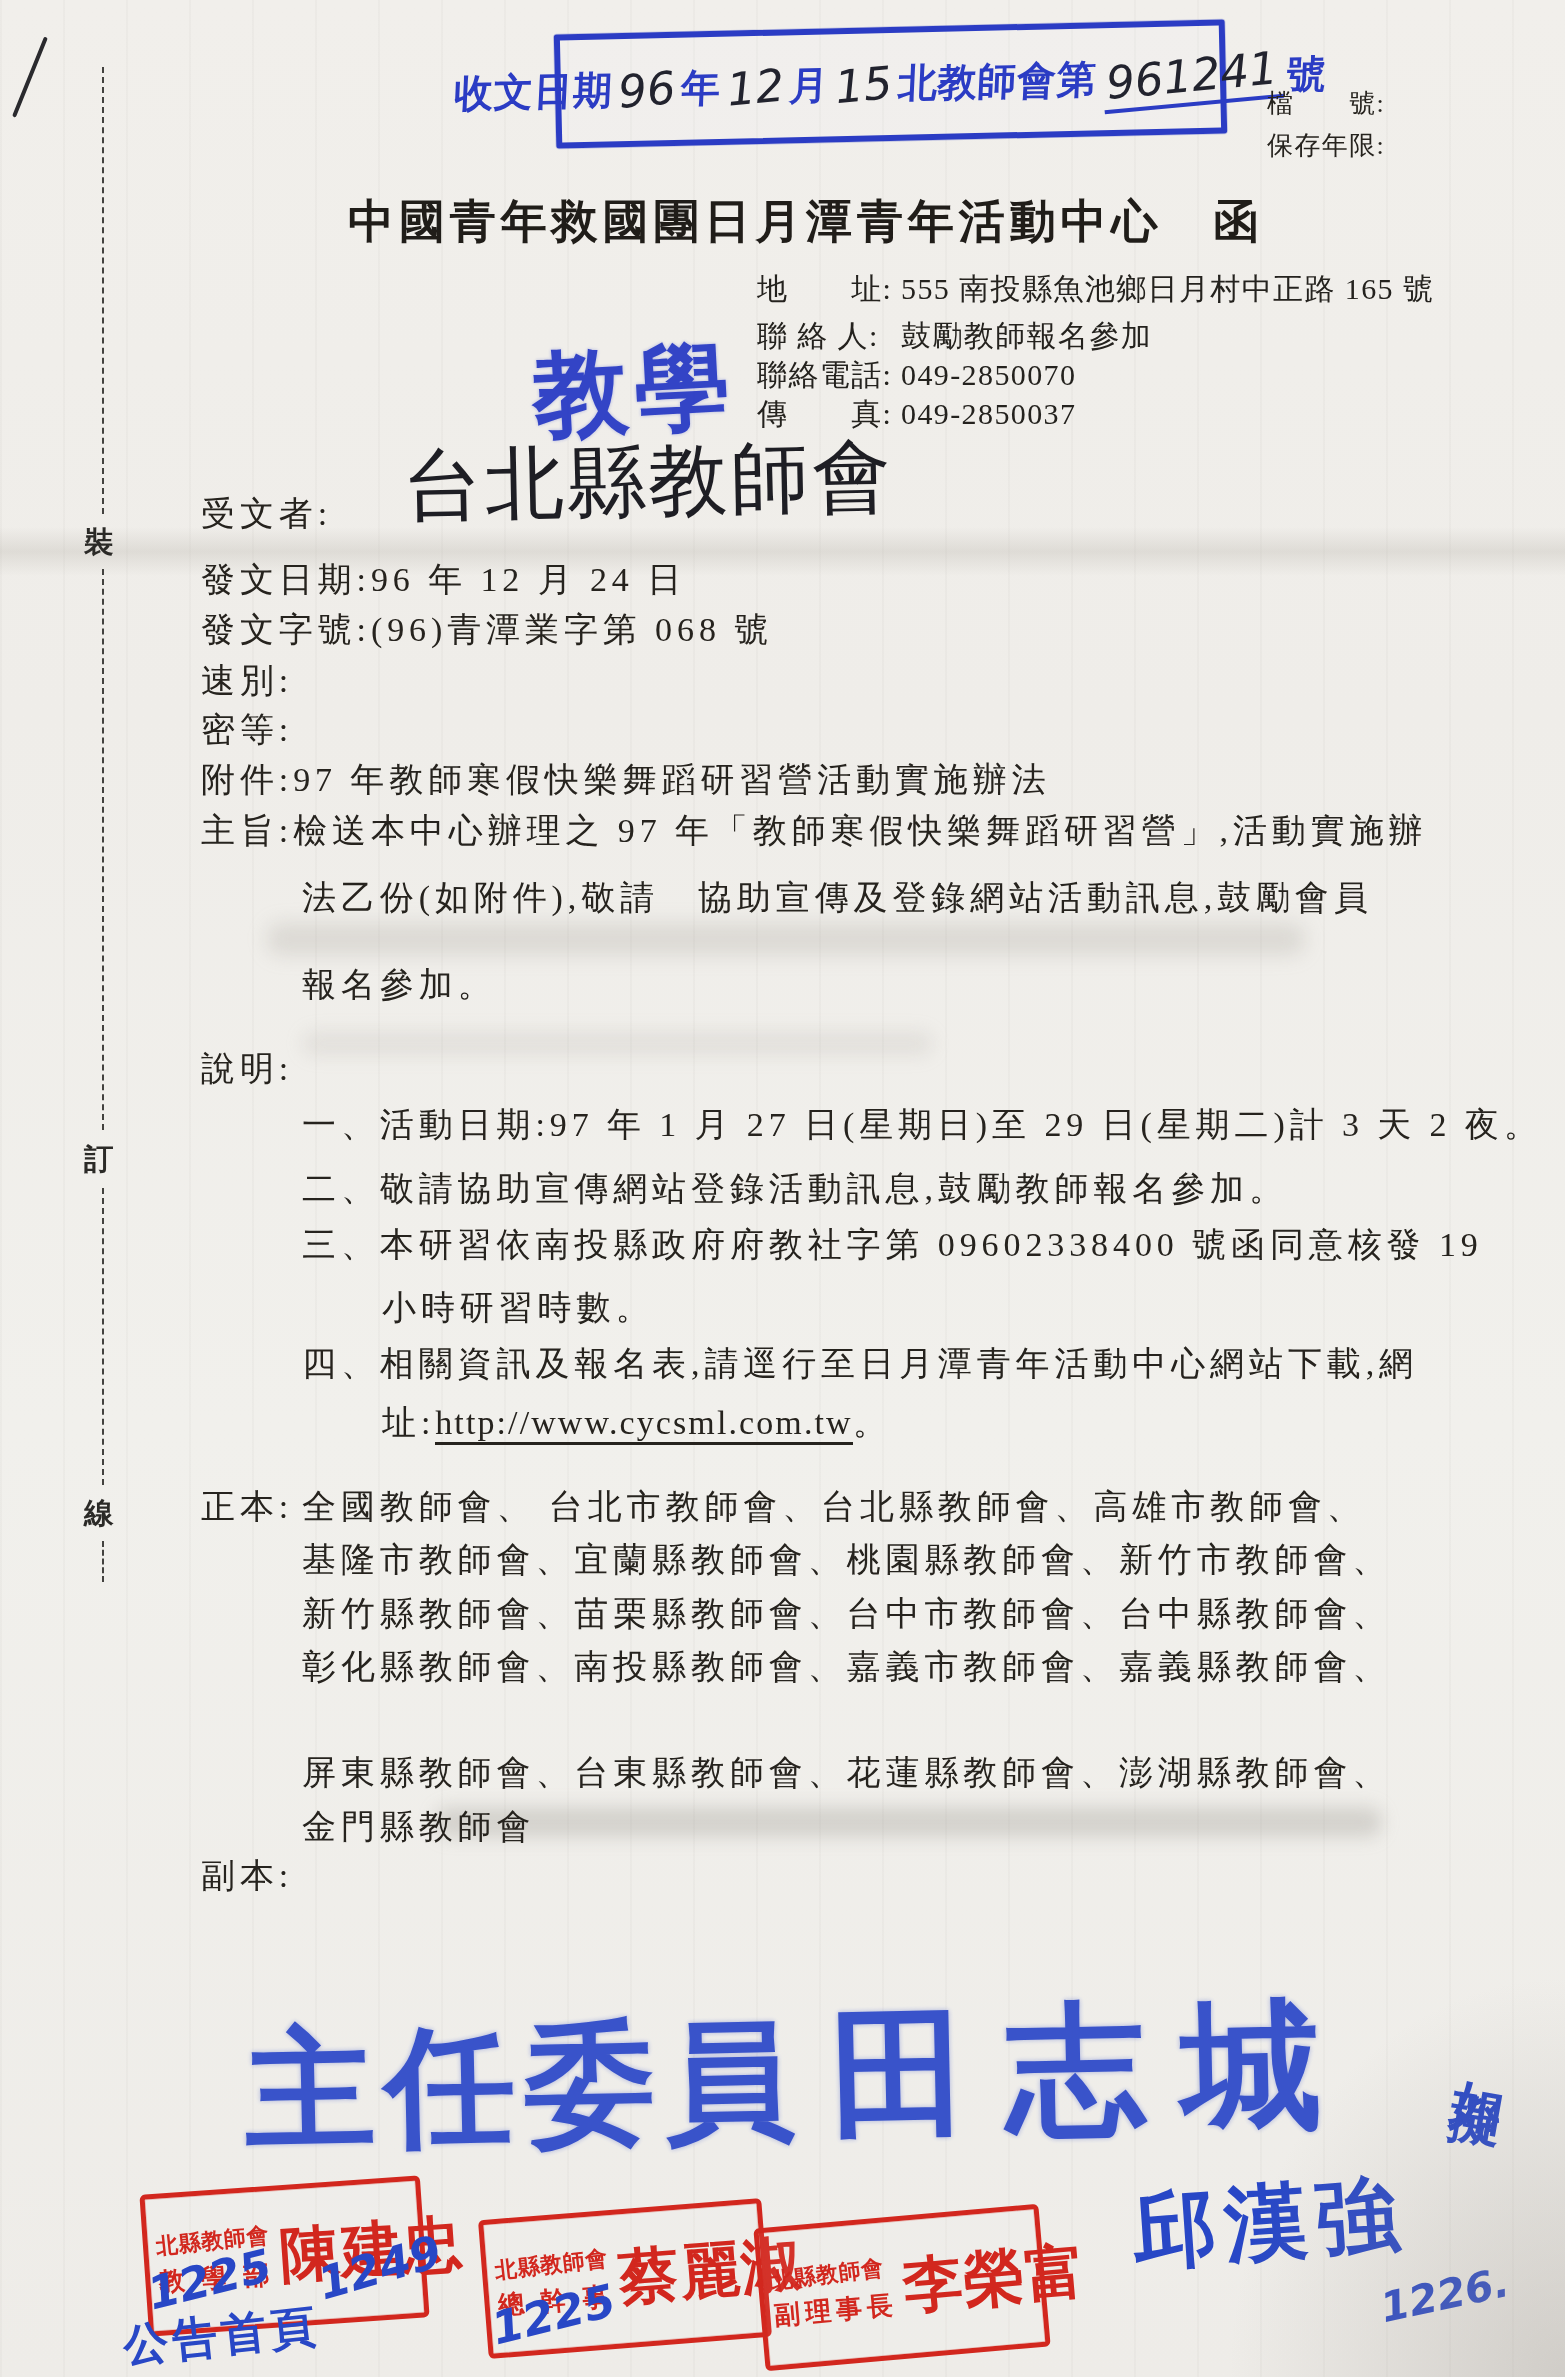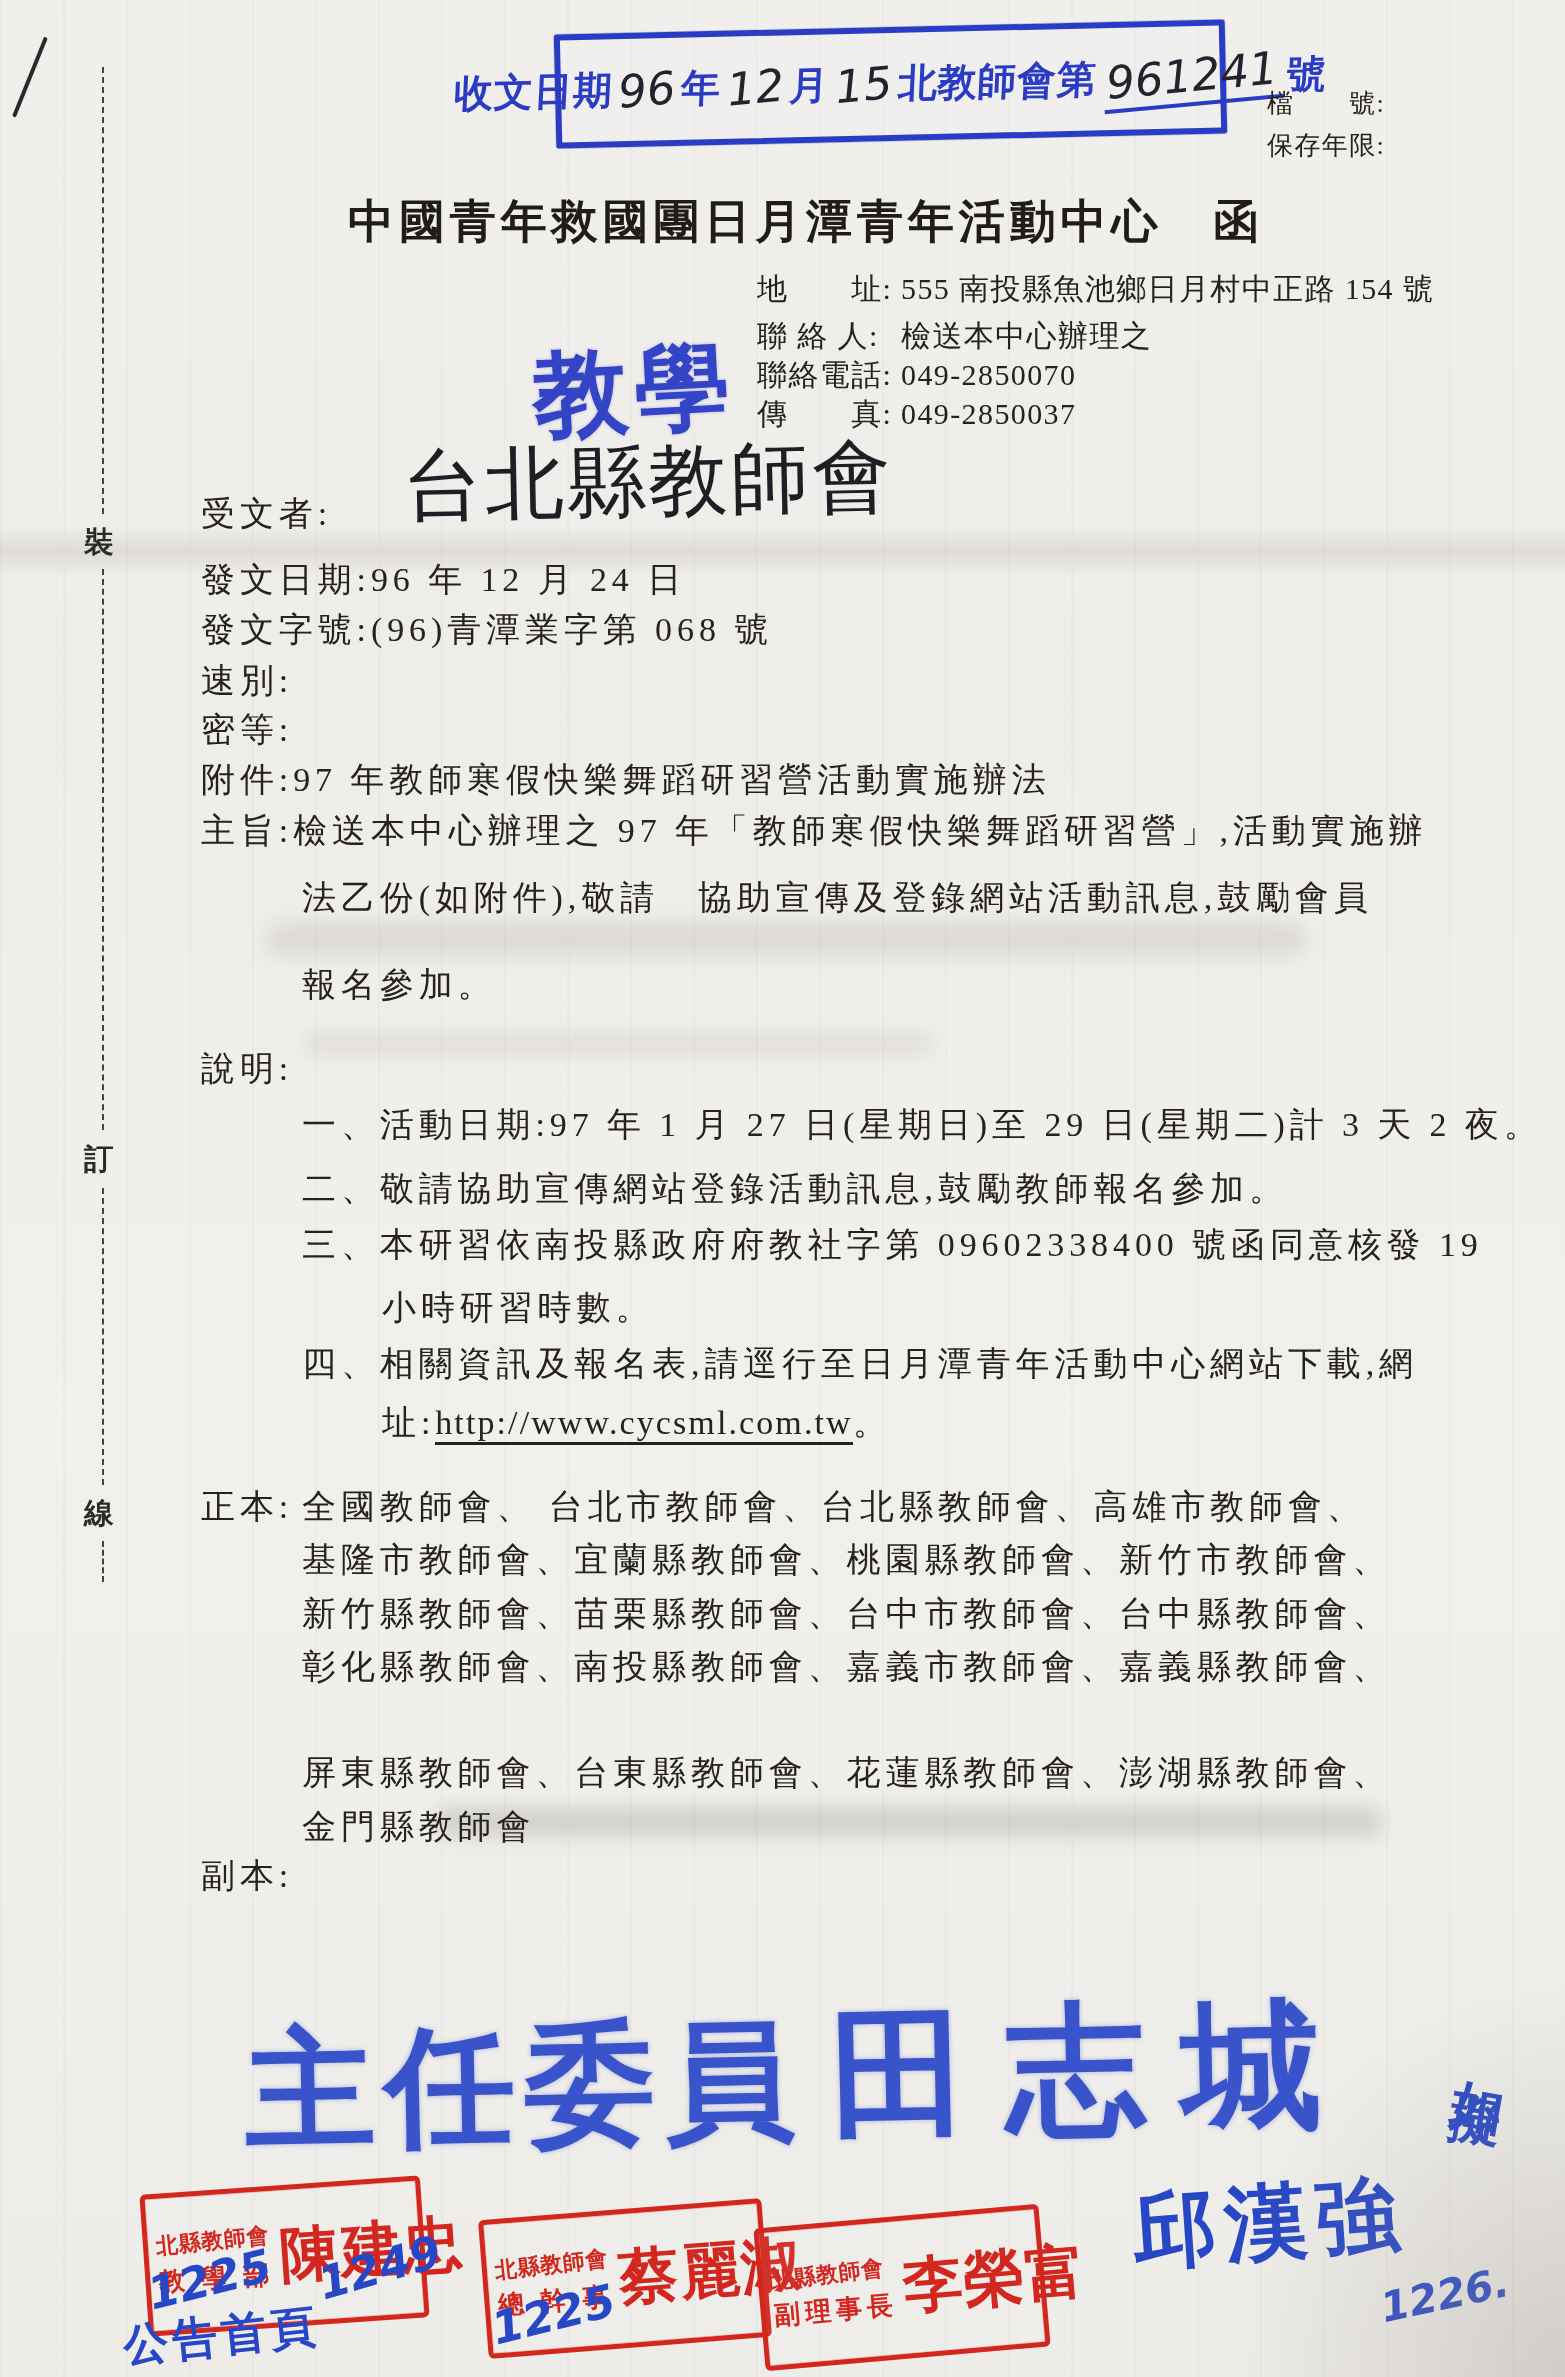--- a/index.html
+++ b/index.html
@@ -101,24 +101,24 @@
   </div>
 
   <div class="abs filebox print">
     <div>檔　　號:</div>
     <div>保存年限:</div>
   </div>
 
   <div class="abs title">中國青年救國團日月潭青年活動中心　函</div>
 
   <div class="abs lh-row" style="top:269px;">
-    <span class="lab">地　　址:</span><span>555 南投縣魚池鄉日月村中正路 154 號</span>
+    <span class="lab">地　　址:</span><span>555 南投縣魚池鄉日月村中正路 165 號</span>
   </div>
   <div class="abs lh-row" style="top:316px;">
-    <span class="lab">聯 絡 人:</span><span>檢送本中心辦理之</span>
+    <span class="lab">聯 絡 人:</span><span>鼓勵教師報名參加</span>
   </div>
   <div class="abs lh-row" style="top:355px;">
     <span class="lab">聯絡電話:</span><span>049-2850070</span>
   </div>
   <div class="abs lh-row" style="top:394px;">
     <span class="lab">傳　　真:</span><span>049-2850037</span>
   </div>
 
   <div class="abs cat">教學</div>
 

